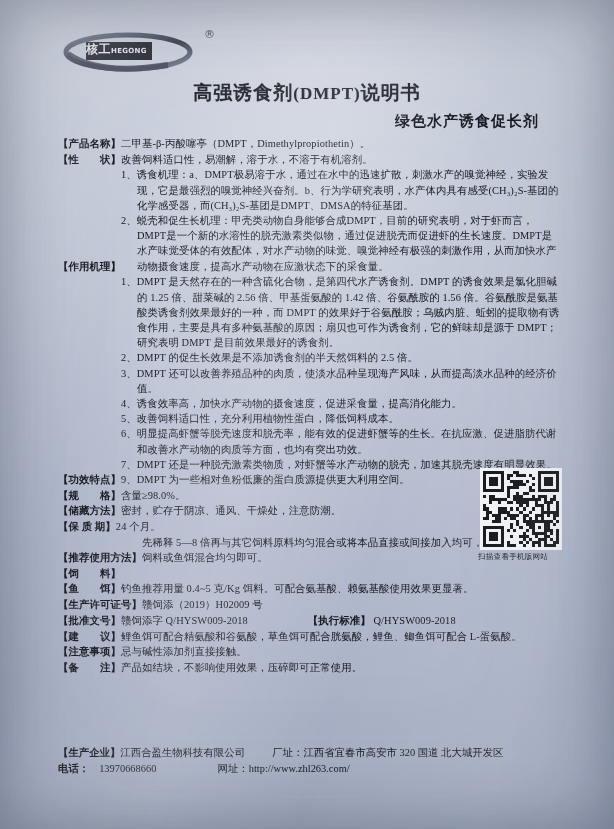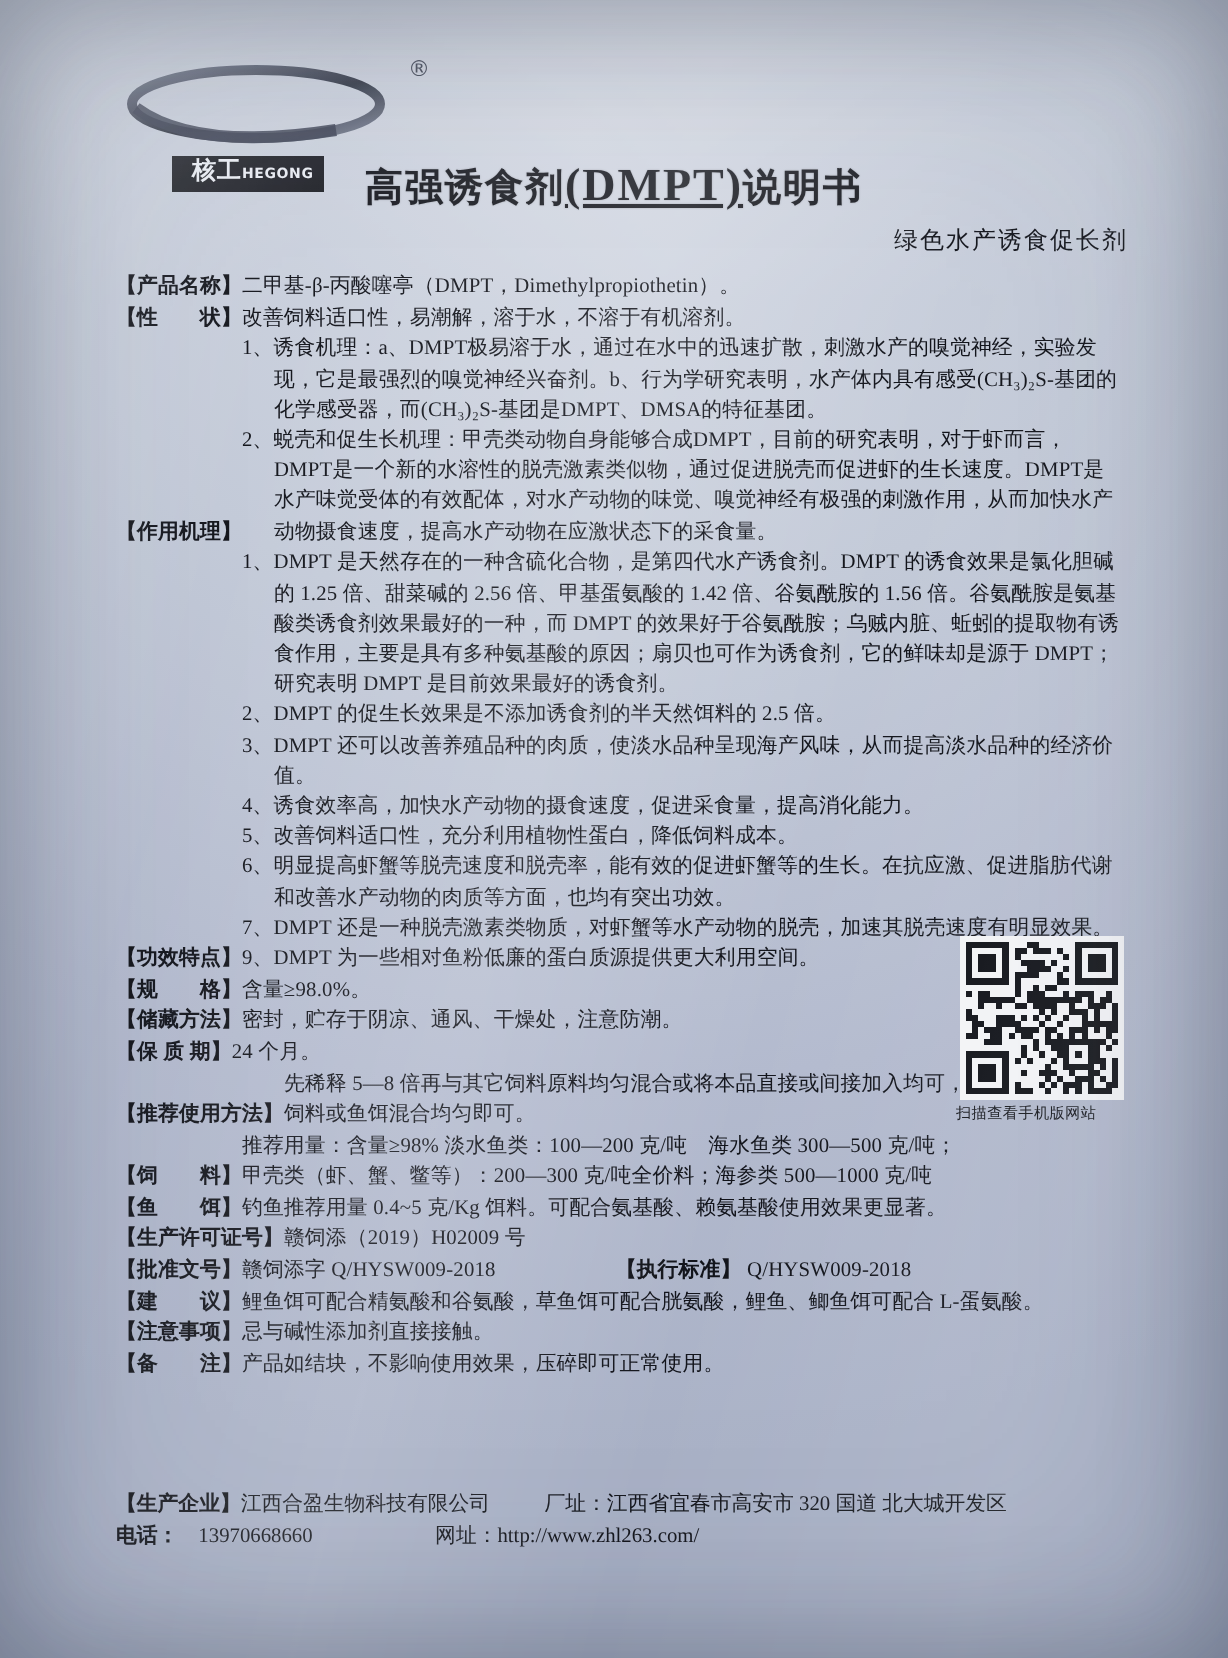--- a/index.html
+++ b/index.html
@@ -32,42 +32,42 @@
   
   .logo-wrap{position:absolute;left:52px;top:26px;width:190px;height:46px;}
   .logo-ellipse{
     position:absolute;left:6px;top:6px;width:140px;height:40px;
   }
   .logo-text{
     position:absolute;left:34px;top:16px;
     background:#1b1d24;color:#e9ecf3;
     font-family:"DejaVu Sans","Liberation Sans",sans-serif;
     font-size:11px;font-weight:bold;letter-spacing:.5px;
-    padding:1px 5px 2px 10px;line-height:13px;white-space:nowrap;margin-top:36px;
+    padding:1px 5px 2px 0;line-height:13px;white-space:nowrap;
   }
   .logo-text .cn{font-size:12px;}
   .logo-text .en{font-size:7px;letter-spacing:.3px;}
   .logo-reg{
     position:absolute;left:152px;top:2px;
     font-size:11px;color:#3a4050;
     font-family:"DejaVu Sans","Liberation Sans",sans-serif;
   }
 
   
   .title{
     position:absolute;left:0;top:80px;width:614px;text-align:center;
     font-size:19px;font-weight:bold;letter-spacing:1px;
     font-family:"DejaVu Serif","Liberation Serif",serif;
     color:#101219;
     text-shadow:0 0 1px rgba(0,0,0,.25);
   }
-  .title .en{font-family:"Liberation Serif",serif;font-size:23px;text-decoration:underline;}
+  .title .en{font-family:"Liberation Serif",serif;font-size:17px;}
   .subtitle{
-    position:absolute;right:50px;top:112px;
-    font-size:12px;font-weight:normal;letter-spacing:1px;
+    position:absolute;right:75px;top:112px;
+    font-size:15px;font-weight:bold;letter-spacing:1px;
     color:#101219;
   }
 
   
   .body{
     position:absolute;left:58px;top:136px;width:504px;
     font-size:10.4px;line-height:15.2px;
     color:#11131a;
     letter-spacing:.1px;
   }
@@ -185,24 +185,20 @@
         </span>
       </div>
       <div class="row">
         <span class="lbl">【推荐使用方法】</span>
         <span class="val">
           <p>先稀释 5—8 倍再与其它饲料原料均匀混合或将本品直接或间接加入均可，只要诱食剂能和饲料或鱼饵混合均匀即可。</p>
         </span>
       </div>
       <div class="row">
         <span class="lbl">【饲　　料】</span>
-        <span class="val">
-          <p>推荐用量：含量≥98% 淡水鱼类：100—200 克/吨　海水鱼类 300—500 克/吨；</p>
-          <p>甲壳类（虾、蟹、鳖等）：200—300 克/吨全价料；海参类 500—1000 克/吨</p>
-        </span>
       </div>
       <div class="row">
         <span class="lbl">【鱼　　饵】</span>
         <span class="val">
           <p>钓鱼推荐用量 0.4~5 克/Kg 饵料。可配合氨基酸、赖氨基酸使用效果更显著。</p>
         </span>
       </div>
       <div class="row">
         <span class="lbl">【生产许可证号】</span>
         <span class="val">

